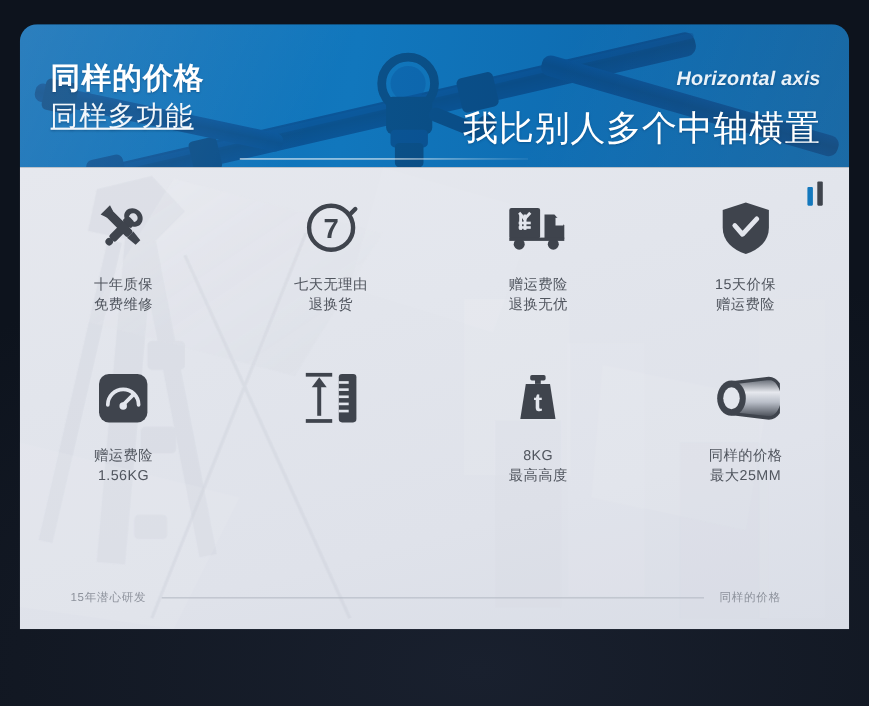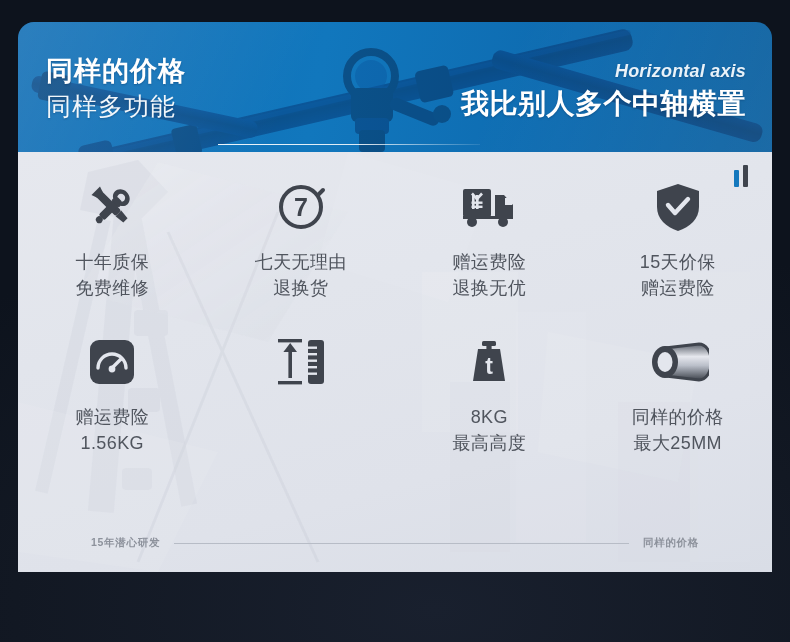--- a/index.html
+++ b/index.html
@@ -54,40 +54,41 @@
     font-size:27px; font-weight:bold;
     letter-spacing:1px;
     text-shadow:0 1px 2px rgba(0,40,80,.35);
   }
   .hdr-left .l2 {
     font-size:25px; font-weight:normal;
     letter-spacing:1px;
     margin-top:9px;
     color:#f2f7fb;
     text-shadow:0 1px 2px rgba(0,40,80,.3);
+    text-decoration:underline;
   }
 
   .hdr-right {
     position:absolute; right:26px; top:40px;
     text-align:right;
     color:#ffffff;
     line-height:1.0;
     z-index:4;
   }
   .hdr-right .r1 {
     font-size:18px; font-weight:bold;
     font-style:italic;
     letter-spacing:.2px;
     color:#e9f2f9;
     text-shadow:0 1px 2px rgba(0,40,80,.35);
   }
   .hdr-right .r2 {
-    font-size:28px; font-weight:bold;
+    font-size:32px; font-weight:normal;
     letter-spacing:.5px;
-    margin-top:10px;
+    margin-top:20px;
     text-shadow:0 1px 2px rgba(0,40,80,.35);
   }
 
   .hdr-rule {
     position:absolute;
     left:200px; top:122px;
     width:262px; height:1px;
     background:linear-gradient(90deg, rgba(255,255,255,.92) 0%, rgba(255,255,255,.85) 55%, rgba(255,255,255,.1) 100%);
     z-index:3;
   }
@@ -135,34 +136,33 @@
   }
   .cell .ico {
     height:54px;
     display:flex; align-items:center; justify-content:center;
     margin-bottom:16px;
   }
   .cell .ico svg { display:block; }
   .cell .cap {
     text-align:center;
     color:#50555e;
-    font-size:18px;
+    font-size:13px;
     line-height:1.42;
     letter-spacing:.4px;
     white-space:pre-line;
   }
 
   
   .foot {
     position:absolute;
-    left:0; right:0; bottom:22px;
+    left:0; right:16px; bottom:22px;
     display:flex; align-items:center;
-    padding:0 73px;
+    padding:0 46px;
     z-index:5;
-    font-weight:bold;
   }
   .foot span {
     color:#8d929c;
     font-size:10.5px;
     letter-spacing:.7px;
     white-space:nowrap;
   }
   .foot .dash {
     flex:1;
     height:1px;

